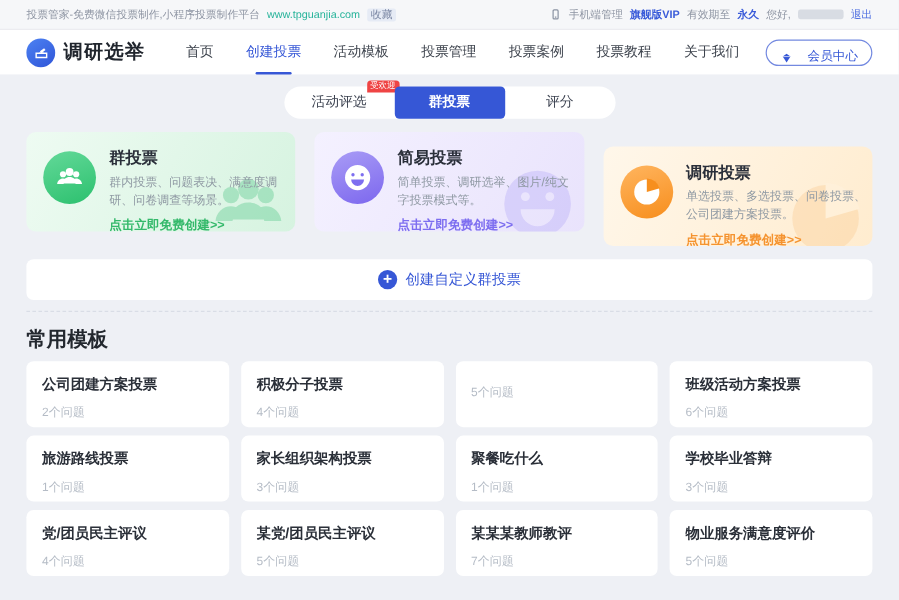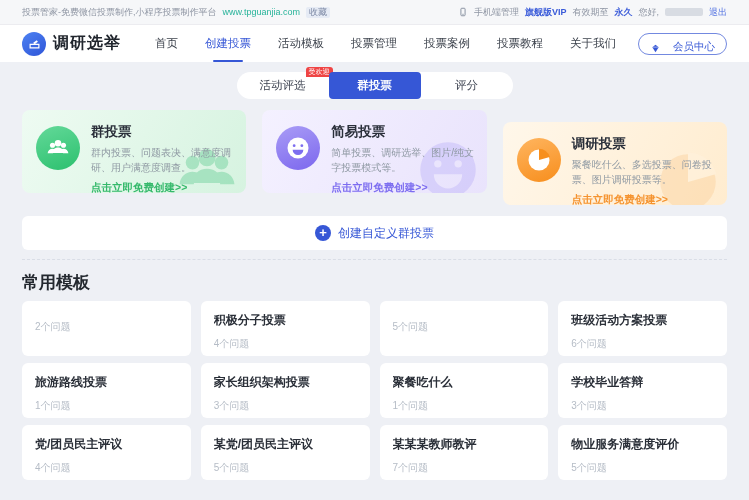--- a/index.html
+++ b/index.html
@@ -160,21 +160,21 @@
         <circle cx="7.3" cy="9.6" r="2.2" fill="#fff"></circle>
           <circle cx="16.7" cy="9.6" r="2.2" fill="#fff"></circle>
         <circle cx="12" cy="8" r="2.8" fill="#fff"></circle>
         <path d="M12 11.6c2.7 0 4.7 1.9 4.9 4.6H7.1c.2-2.7 2.2-4.6 4.9-4.6z" fill="#fff"></path>
         <path d="M7.3 12.6c.8 0 1.6.3 2.2.7-1 .9-1.6 2-1.8 3.3H3.1c.2-2.3 2-4 4.2-4z" fill="#fff"></path>
         <path d="M16.7 12.6c2.2 0 4 1.7 4.2 4h-4.6c-.2-1.3-.8-2.4-1.8-3.3.6-.4 1.4-.7 2.2-.7z" fill="#fff"></path>
       </svg>
     </div>
     <div class="promo-body">
       <div class="promo-title">群投票</div>
-      <div class="promo-desc">群内投票、问题表决、满意度调研、用户满意度调查。</div>
+      <div class="promo-desc">群内投票、问题表决、满意度调研、问卷调查等场景。</div>
       <div class="promo-link">点击立即免费创建&gt;&gt;</div>
     </div>
     <svg class="watermark" viewBox="0 0 24 24">
       <circle cx="7.3" cy="9.6" r="2.2" fill="#49c380"></circle>
         <circle cx="16.7" cy="9.6" r="2.2" fill="#49c380"></circle>
       <circle cx="12" cy="8" r="2.8" fill="#49c380"></circle>
       <path d="M12 11.6c2.7 0 4.7 1.9 4.9 4.6H7.1c.2-2.7 2.2-4.6 4.9-4.6z" fill="#49c380"></path>
       <path d="M7.3 12.6c.8 0 1.6.3 2.2.7-1 .9-1.6 2-1.8 3.3H3.1c.2-2.3 2-4 4.2-4z" fill="#49c380"></path>
       <path d="M16.7 12.6c2.2 0 4 1.7 4.2 4h-4.6c-.2-1.3-.8-2.4-1.8-3.3.6-.4 1.4-.7 2.2-.7z" fill="#49c380"></path>
     </svg>
@@ -204,40 +204,41 @@
 
   <div class="promo orange">
     <div class="promo-icon">
       <svg viewBox="0 0 24 24">
         <circle cx="12" cy="12" r="9" fill="#fff"></circle>
         <path d="M12 12 L12 2.4 A9.6 9.6 0 0 1 21.2 9.4 Z" fill="#f78f1e"></path>
       </svg>
     </div>
     <div class="promo-body">
       <div class="promo-title">调研投票</div>
-      <div class="promo-desc">聚餐吃什么、多选投票、问卷投票、图片调研投票等。</div>
+      <div class="promo-desc">单选投票、多选投票、问卷投票、公司团建方案投票。</div>
       <div class="promo-link">点击立即免费创建&gt;&gt;</div>
     </div>
     <svg class="watermark" viewBox="0 0 24 24">
       <circle cx="12" cy="12" r="9" fill="#f8c98e"></circle>
       <path d="M12 12 L12 2.4 A9.6 9.6 0 0 1 21.2 9.4 Z" fill="#fff3e2"></path>
     </svg>
   </div>
 </div>
 
 <div class="create-bar">
   <span class="plus-circle">+</span>
   <span class="create-label">创建自定义群投票</span>
 </div>
 <div class="dashed-divider"></div>
 
 <div class="section-heading">常用模板</div>
 
 <div class="tpl-grid">
   <div class="tpl-card">
+    <div class="tpl-title">公司团建方案投票</div>
     <div class="tpl-count">2个问题</div>
   </div>
   <div class="tpl-card">
     <div class="tpl-title">积极分子投票</div>
     <div class="tpl-count">4个问题</div>
   </div>
   <div class="tpl-card">
     <div class="tpl-count">5个问题</div>
   </div>
   <div class="tpl-card">

